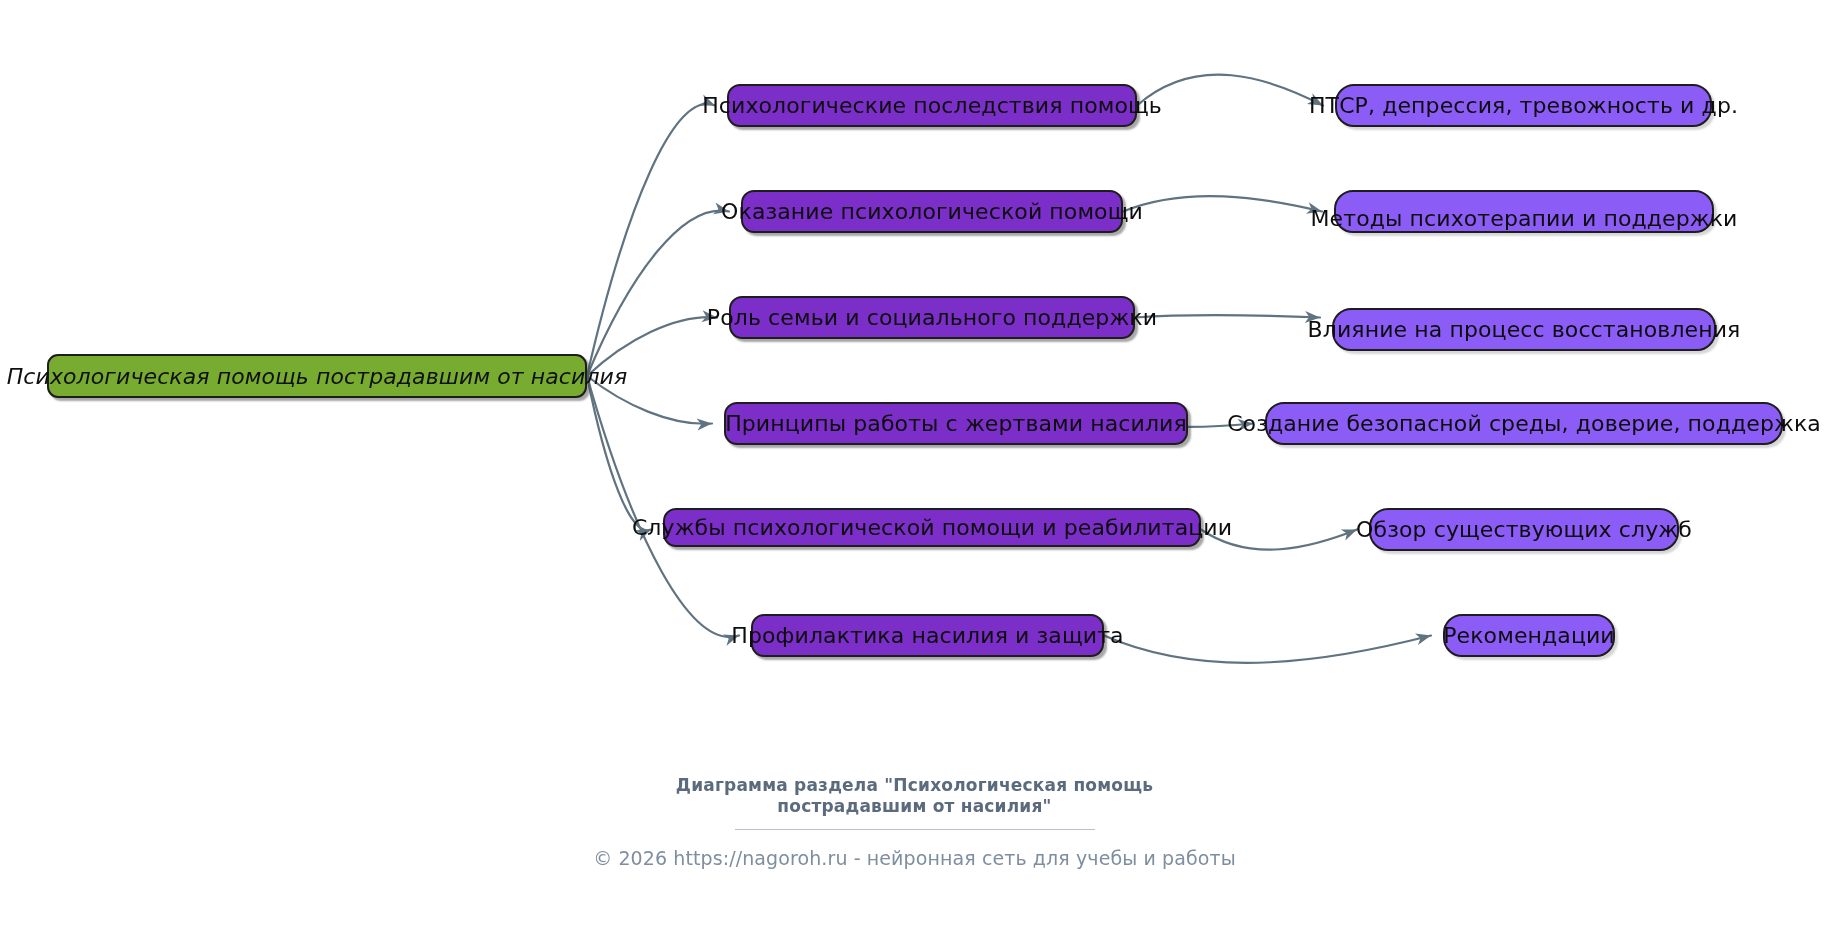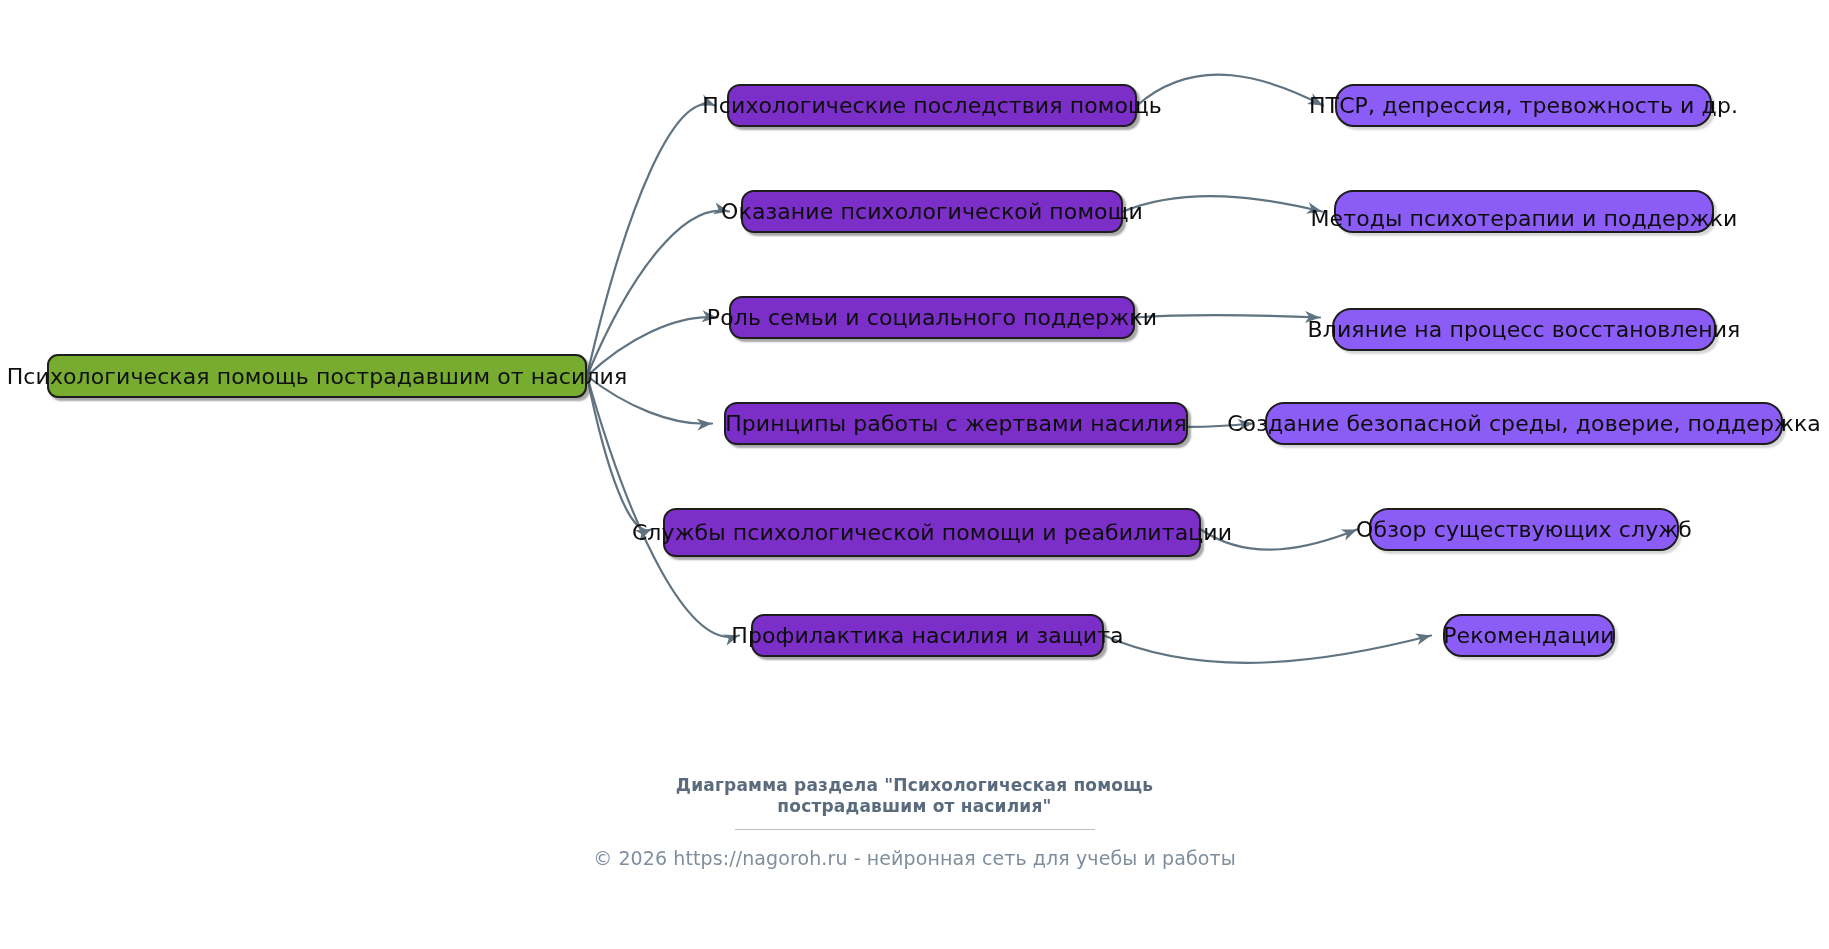--- a/index.html
+++ b/index.html
@@ -141,36 +141,36 @@
       <polygon points="1320.0,317.5 1305.2,310.9 1309.2,317.1 1304.8,322.9" class="edge-head"></polygon>
       <path d="M 1140 423.5 C 1176.16 429.5, 1219.1 426.8, 1253 423.5" class="edge-path"></path>
       <polygon points="1253.0,423.5 1237.5,419.0 1242.3,424.5 1238.7,430.9" class="edge-head"></polygon>
       <path d="M 1201 529.5 C 1250.92 563.5, 1310.2 548.2, 1357 529.5" class="edge-path"></path>
       <polygon points="1357.0,529.5 1340.8,529.5 1347.0,533.5 1345.3,540.6" class="edge-head"></polygon>
       <path d="M 1104 635.5 C 1208.64 681.5, 1332.9 660.8, 1431 635.5" class="edge-path"></path>
       <polygon points="1431.0,635.5 1415.0,633.4 1420.5,638.2 1418.0,645.1" class="edge-head"></polygon>
     </svg>
 
   <div id="node-layer">
-      <div class="node node-root" style="left: 47px; top: 354px; width: 540px; height: 44px;">
+      <div class="node node-root" style="left: 47px; top: 354px; width: 540px; height: 44px; font-style: italic;">
         <span>Психологическая помощь пострадавшим от насилия</span>
       </div>
       <div class="node node-branch" style="left: 727px; top: 84px; width: 410px; height: 43px;">
         <span>Психологические последствия помощь</span>
       </div>
       <div class="node node-branch" style="left: 741px; top: 190px; width: 382px; height: 43px;">
         <span>Оказание психологической помощи</span>
       </div>
       <div class="node node-branch" style="left: 729px; top: 296px; width: 406px; height: 43px;">
         <span>Роль семьи и социального поддержки</span>
       </div>
       <div class="node node-branch" style="left: 724px; top: 402px; width: 464px; height: 43px;">
         <span>Принципы работы с жертвами насилия</span>
       </div>
-      <div class="node node-branch" style="left: 663px; top: 508px; width: 538px; height: 49px;">
+      <div class="node node-branch" style="left: 663px; top: 508px; width: 538px; height: 39px;">
         <span>Службы психологической помощи и реабилитации</span>
       </div>
       <div class="node node-branch" style="left: 751px; top: 614px; width: 353px; height: 43px;">
         <span>Профилактика насилия и защита</span>
       </div>
       <div class="node node-leaf" style="left: 1335px; top: 84px; width: 377px; height: 43px;">
         <span>ПТСР, депрессия, тревожность и др.</span>
       </div>
       <div class="node node-leaf" style="left: 1334px; top: 190px; width: 380px; height: 43px; align-items: flex-end;">
         <span>Методы психотерапии и поддержки</span>

